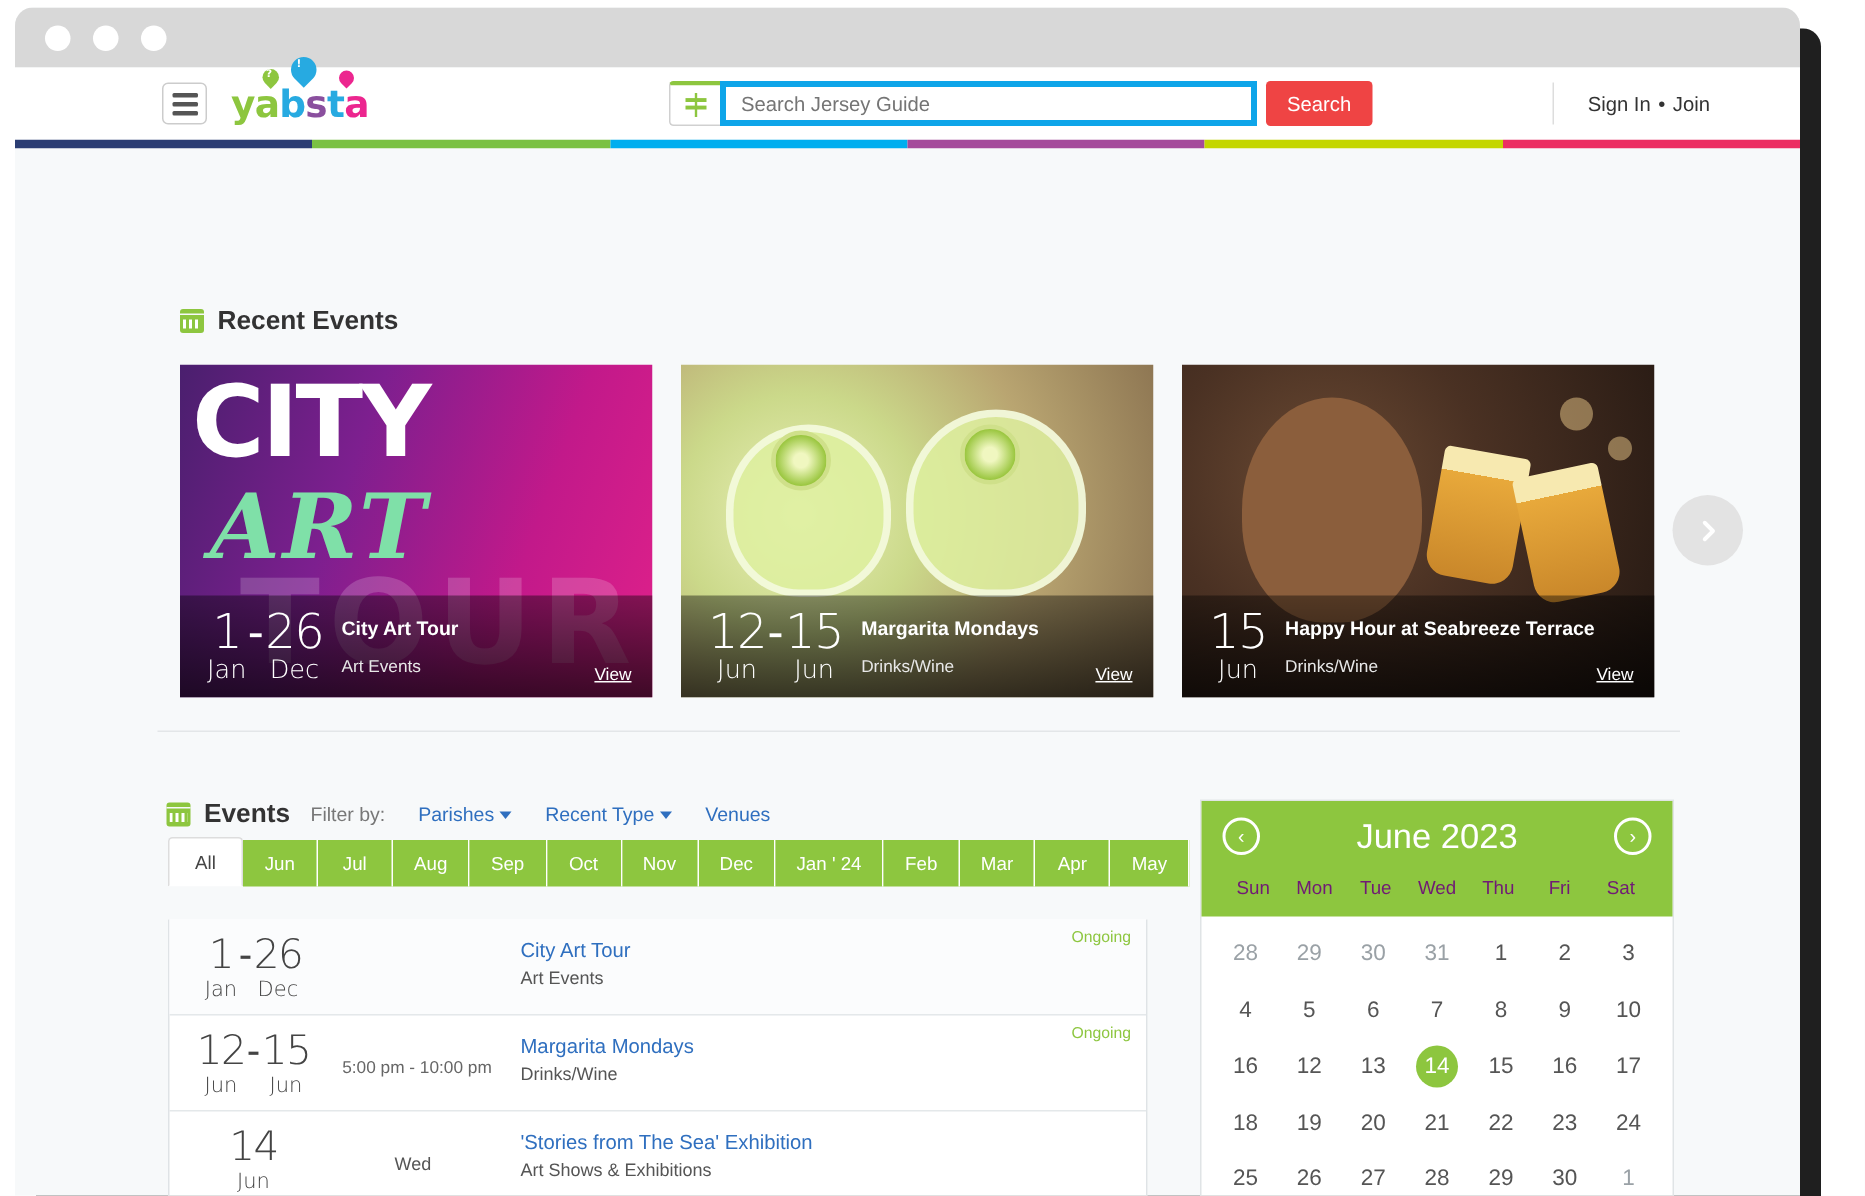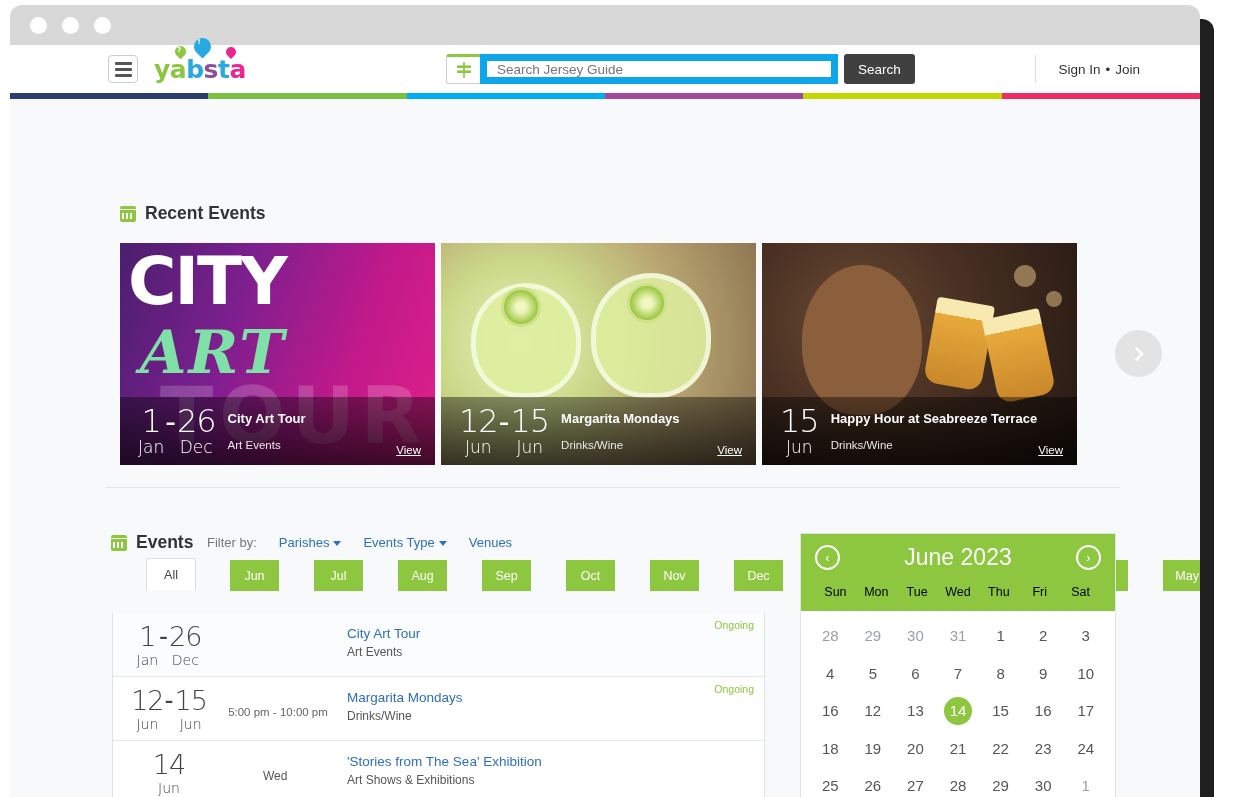--- a/index.html
+++ b/index.html
@@ -55,27 +55,27 @@
               text-align:center; line-height:inherit; font-weight:bold; }
 
   #search-wrap { position: absolute; left: 436px; display: flex; align-items: center; }
   #search-icon-box {
     width: 34px; height: 30px; border: 1px solid #d0d0d0; border-top: 3px solid #8dc63f;
     background: #fff; border-right: none; border-radius: 3px 0 0 3px;
     display: flex; align-items: center; justify-content: center;
     color: #8dc63f; font-size: 16px; font-weight: bold;
   }
   #search-input {
-    width: 358px; height: 30px; border: 7px solid #0ea5e9;
+    width: 358px; height: 30px; border: 4px solid #0ea5e9;
     padding: 0 10px; font-size: 13.5px; color: #888;
     font-family: "Liberation Sans", sans-serif; outline: none; border-radius: 0;
   }
   #search-button {
     height: 30px; margin-left: 6px; padding: 0 14px;
-    background: #404040; color: #fff; border: none; border-radius: 3px;
+    background: #ef4444; color: #fff; border: none; border-radius: 3px;
     font-size: 13.5px; cursor: pointer; font-family: "Liberation Sans", sans-serif;
   }
 
   #account { position: absolute; right: 60px; display: flex; align-items: center; gap: 5px;
              font-size: 13.5px; color: #333; padding-left: 22px; border-left: 1px solid #ddd; height:28px;}
   #account span { cursor: pointer; }
 
   
   #rainbow { display: flex; height: 6px; }
   #rainbow div { flex: 1; }
@@ -93,21 +93,21 @@
   .cal-glyph::after {
     content:""; position:absolute; left:2px; top:7px; width:12px; height:6px;
     background:
       linear-gradient(to right, #fff 2px, transparent 2px 4px, #fff 4px 6px, transparent 6px 8px, #fff 8px 10px, transparent 10px);
     background-size: 100% 2.5px; background-repeat: repeat-y;
   }
 
   #recent-title { position: absolute; left: 95px; top: 104px; margin-left: 15px; }
 
   
-  #carousel { position: absolute; left: 110px; top: 144px; display: flex; gap: 6px; }
+  #carousel { position: absolute; left: 110px; top: 144px; display: flex; gap: 19px; }
   .card { width: 315px; height: 222px; position: relative; overflow: hidden; }
   .card-overlay {
     position: absolute; left: 0; right: 0; bottom: 0; height: 68px;
     background: linear-gradient(to bottom, rgba(0,0,0,0.40), rgba(0,0,0,0.72));
     display: flex; align-items: flex-start; padding: 8px 14px 0 18px; color: #fff;
   }
   .card-dates { display: flex; align-items: flex-start; line-height: 1; min-width: 0; }
   .dblock { text-align: center; }
   .dnum { font-size: 32px; font-weight: 300; letter-spacing: -1px; font-family: "DejaVu Sans", sans-serif; }
   .dmon { font-size: 17px; font-weight: 300; margin-top: 2px; font-family: "DejaVu Sans", sans-serif; }
@@ -164,21 +164,21 @@
              gap: 22px; font-size: 13px; }
   #filters .fl { color: #777; }
   #filters a { color: #2f6fbf; cursor: pointer; text-decoration: none; text-align: center; }
   .caret { display:inline-block; width:0;height:0;border-left:4px solid transparent;
            border-right:4px solid transparent;border-top:5px solid #2f6fbf; margin-left:4px;
            vertical-align: middle;}
 
   #month-tabs { position: absolute; left: 102px; top: 461px; display: flex; }
   .mtab { height: 31px; min-width: 50px; padding: 0 14px; background: #8dc63f; color: #fff;
           display: flex; align-items: center; justify-content: center; font-size: 12.5px;
-          border-right: 1px solid #ffffff; cursor: pointer; margin-left: 34px; }
+          border-right: 1px solid #ffffff; cursor: pointer; }
   .mtab.active { background: #ffffff; color: #444; border: 1px solid #ddd; border-bottom-color:#fff;
                  border-radius: 3px 3px 0 0; height: 33px; margin-top: -2px; }
 
   #events-list { position: absolute; left: 102px; top: 514px; width: 653px;
                  background: #fff; border: 1px solid #dfe3e6; border-top: none; }
   .erow { display: flex; align-items: flex-start; position: relative;
           border-bottom: 1px solid #e4e8ea; min-height: 55px; padding: 10px 0 9px 0; }
   .erow.first { background: #fbfcfd; }
   .edates { width: 112px; display: flex; justify-content: center; align-items: flex-start;
             line-height: 1; color: #444; }
@@ -196,21 +196,21 @@
   
   #calendar { position: absolute; left: 790px; top: 434px; width: 316px;
               background: #fff; border: 1px solid #e0e4e6; }
   #cal-head { background: #8dc63f; padding: 10px 14px 12px 14px; }
   #cal-top { display: flex; align-items: center; justify-content: space-between; }
   #cal-month { color: #fff; font-size: 23px; font-weight: normal; }
   .cal-nav { width: 25px; height: 25px; border-radius: 50%; border: 2px solid #fff;
              color: #fff; display: flex; align-items: center; justify-content: center;
              font-size: 13px; cursor: pointer; }
   #cal-dows { display: flex; margin-top: 14px; }
-  #cal-dows div { flex: 1; text-align: center; color: #000000; font-size: 12.5px; }
+  #cal-dows div { flex: 1; text-align: center; color: #701a75; font-size: 12.5px; }
   #cal-grid { padding: 6px 8px 10px 8px; }
   .cal-week { display: flex; }
   .cal-cell { flex: 1; height: 37.5px; display: flex; align-items: center; justify-content: center;
               font-size: 15px; color: #555; cursor: pointer; }
   .cal-cell.today { }
   .cal-cell.today b { width: 28px; height: 28px; border-radius: 50%; background: #8dc63f;
                       color: #fff; display: flex; align-items: center; justify-content: center;
                       font-weight: normal; }
 </style>
 </head>
@@ -366,21 +366,21 @@
     <div id="divider"></div>
 
     <div id="events-title" class="section-title">
       <span class="cal-glyph"></span>
       <span>Events</span>
     </div>
 
     <div id="filters">
       <span class="fl">Filter by:</span>
       <a><span>Parishes</span><i class="caret"></i></a>
-      <a><span>Events Type</span><i class="caret"></i></a>
+      <a><span>Recent Type</span><i class="caret"></i></a>
       <a>Venues</a>
     </div>
 
     <div id="month-tabs">
       <div class="mtab active">All</div>
       <div class="mtab">Jun</div>
       <div class="mtab">Jul</div>
       <div class="mtab">Aug</div>
       <div class="mtab">Sep</div>
       <div class="mtab">Oct</div>

